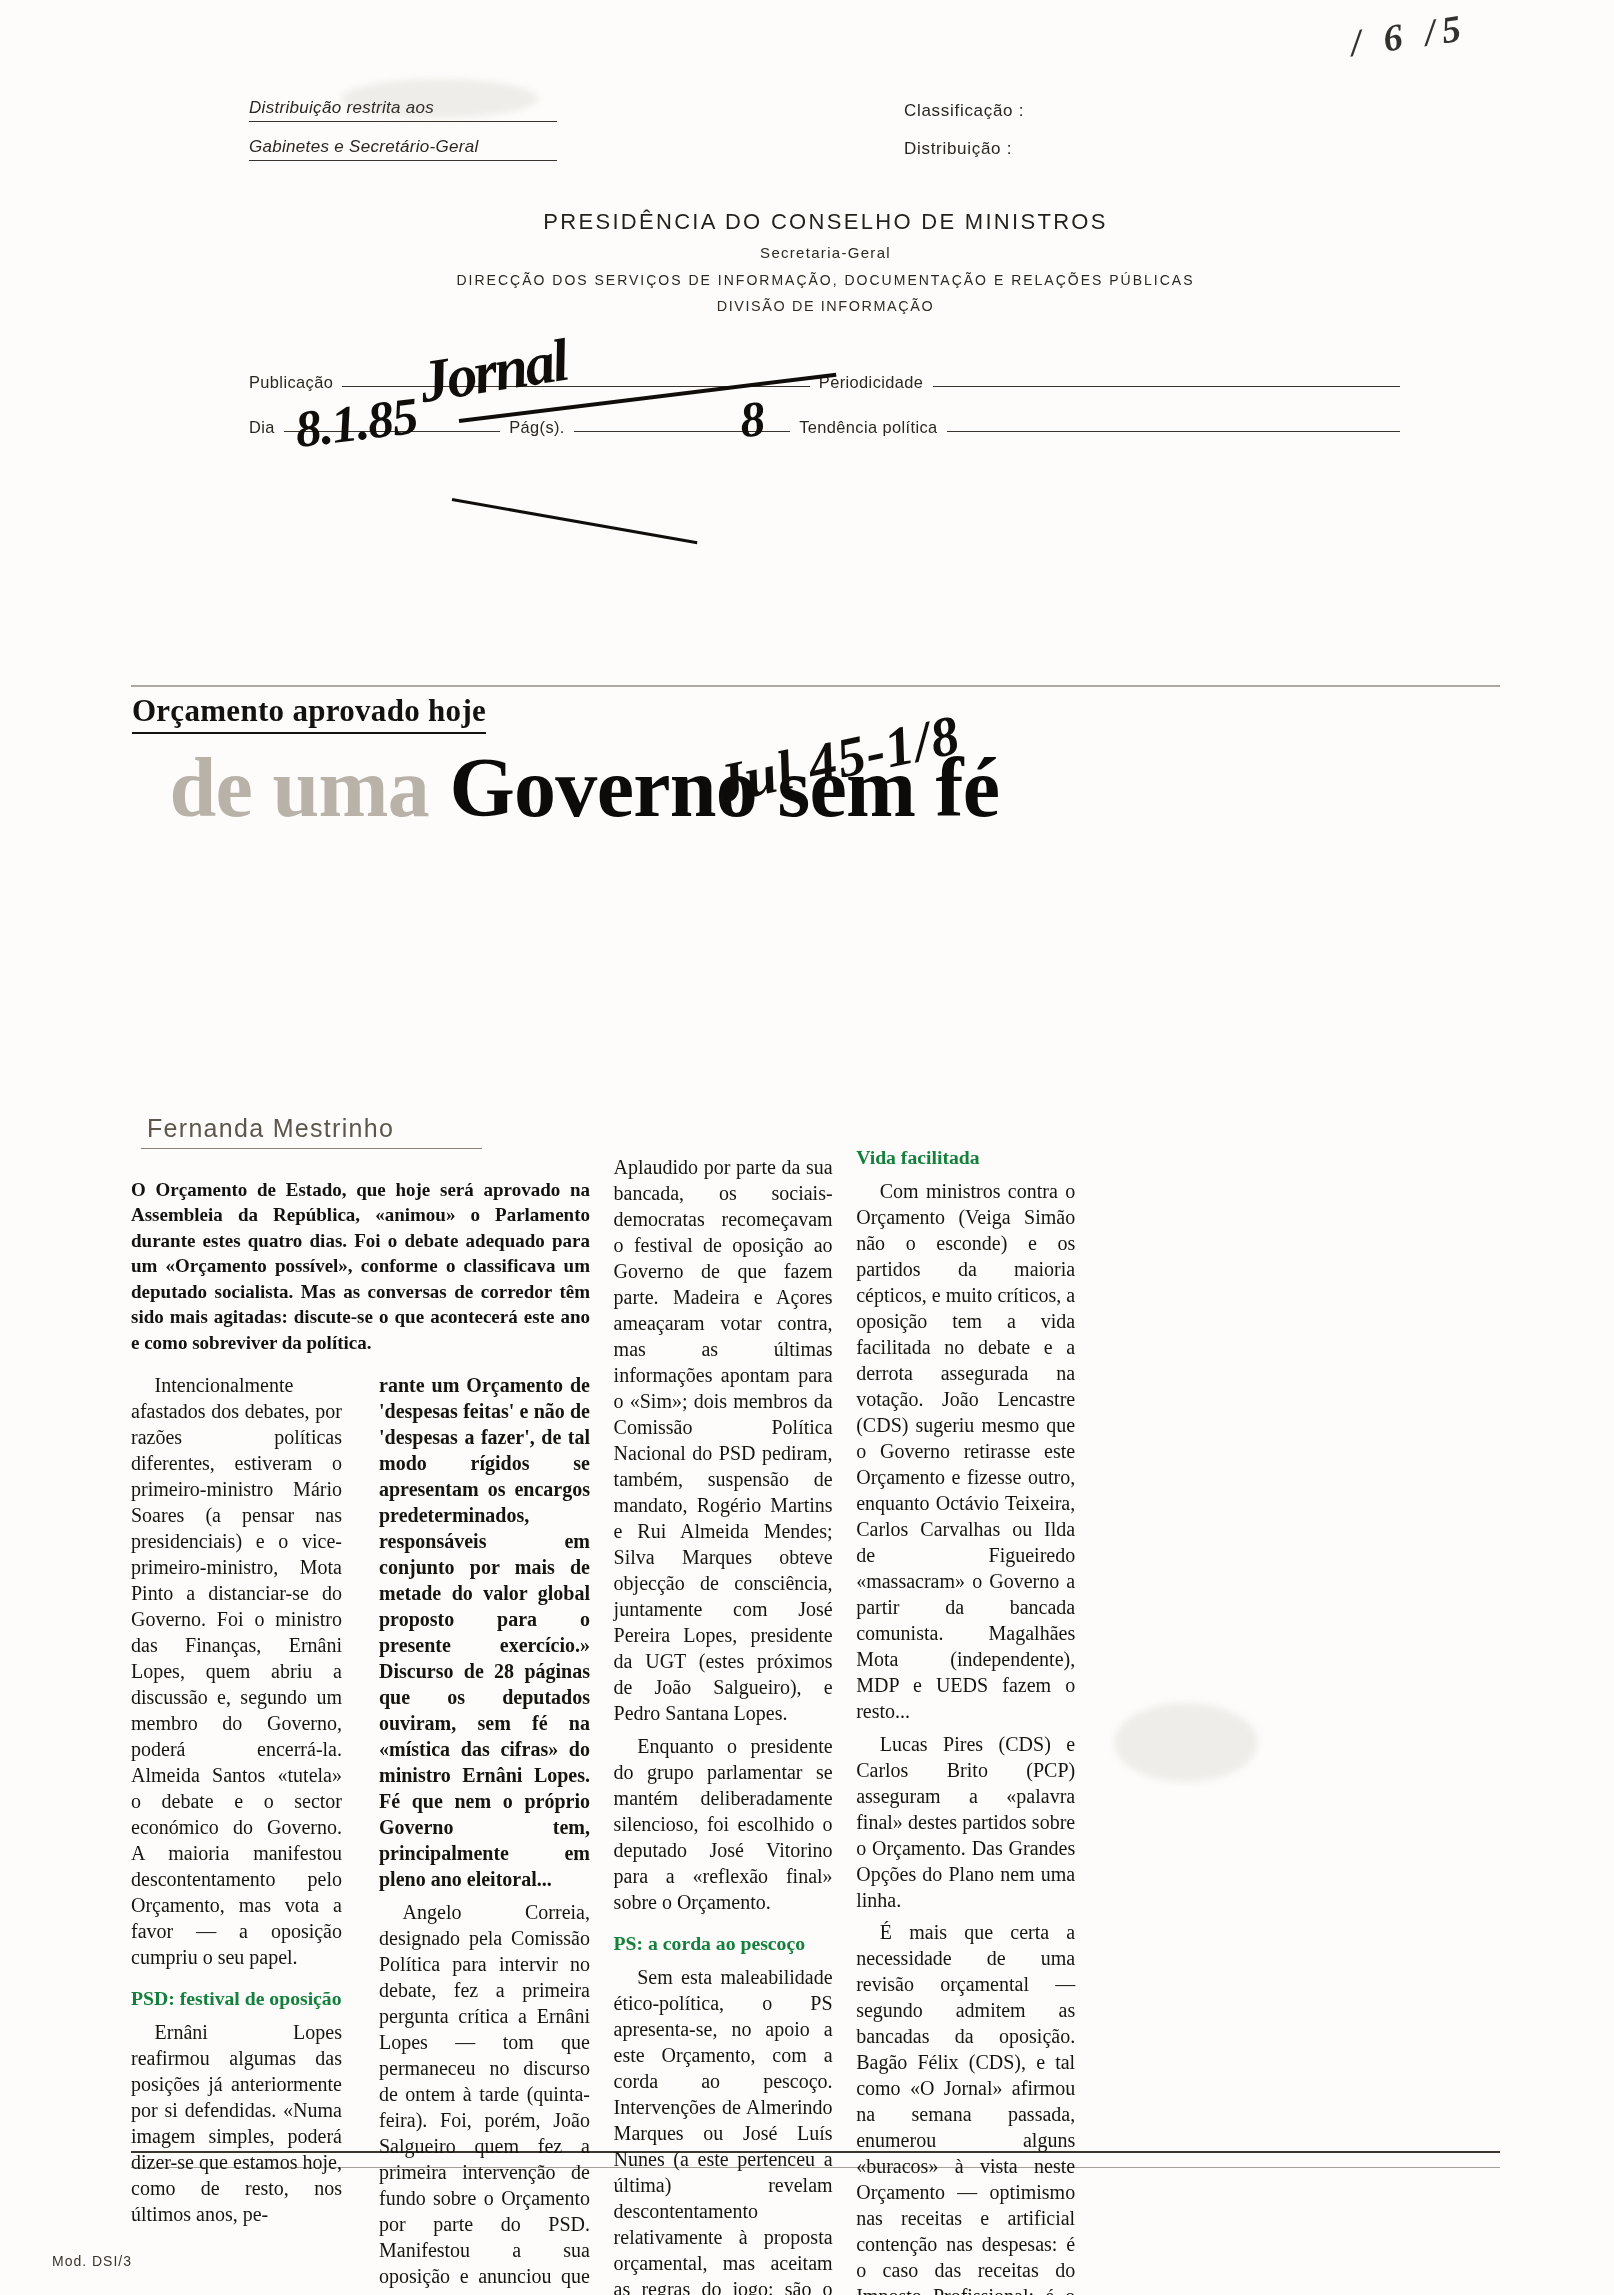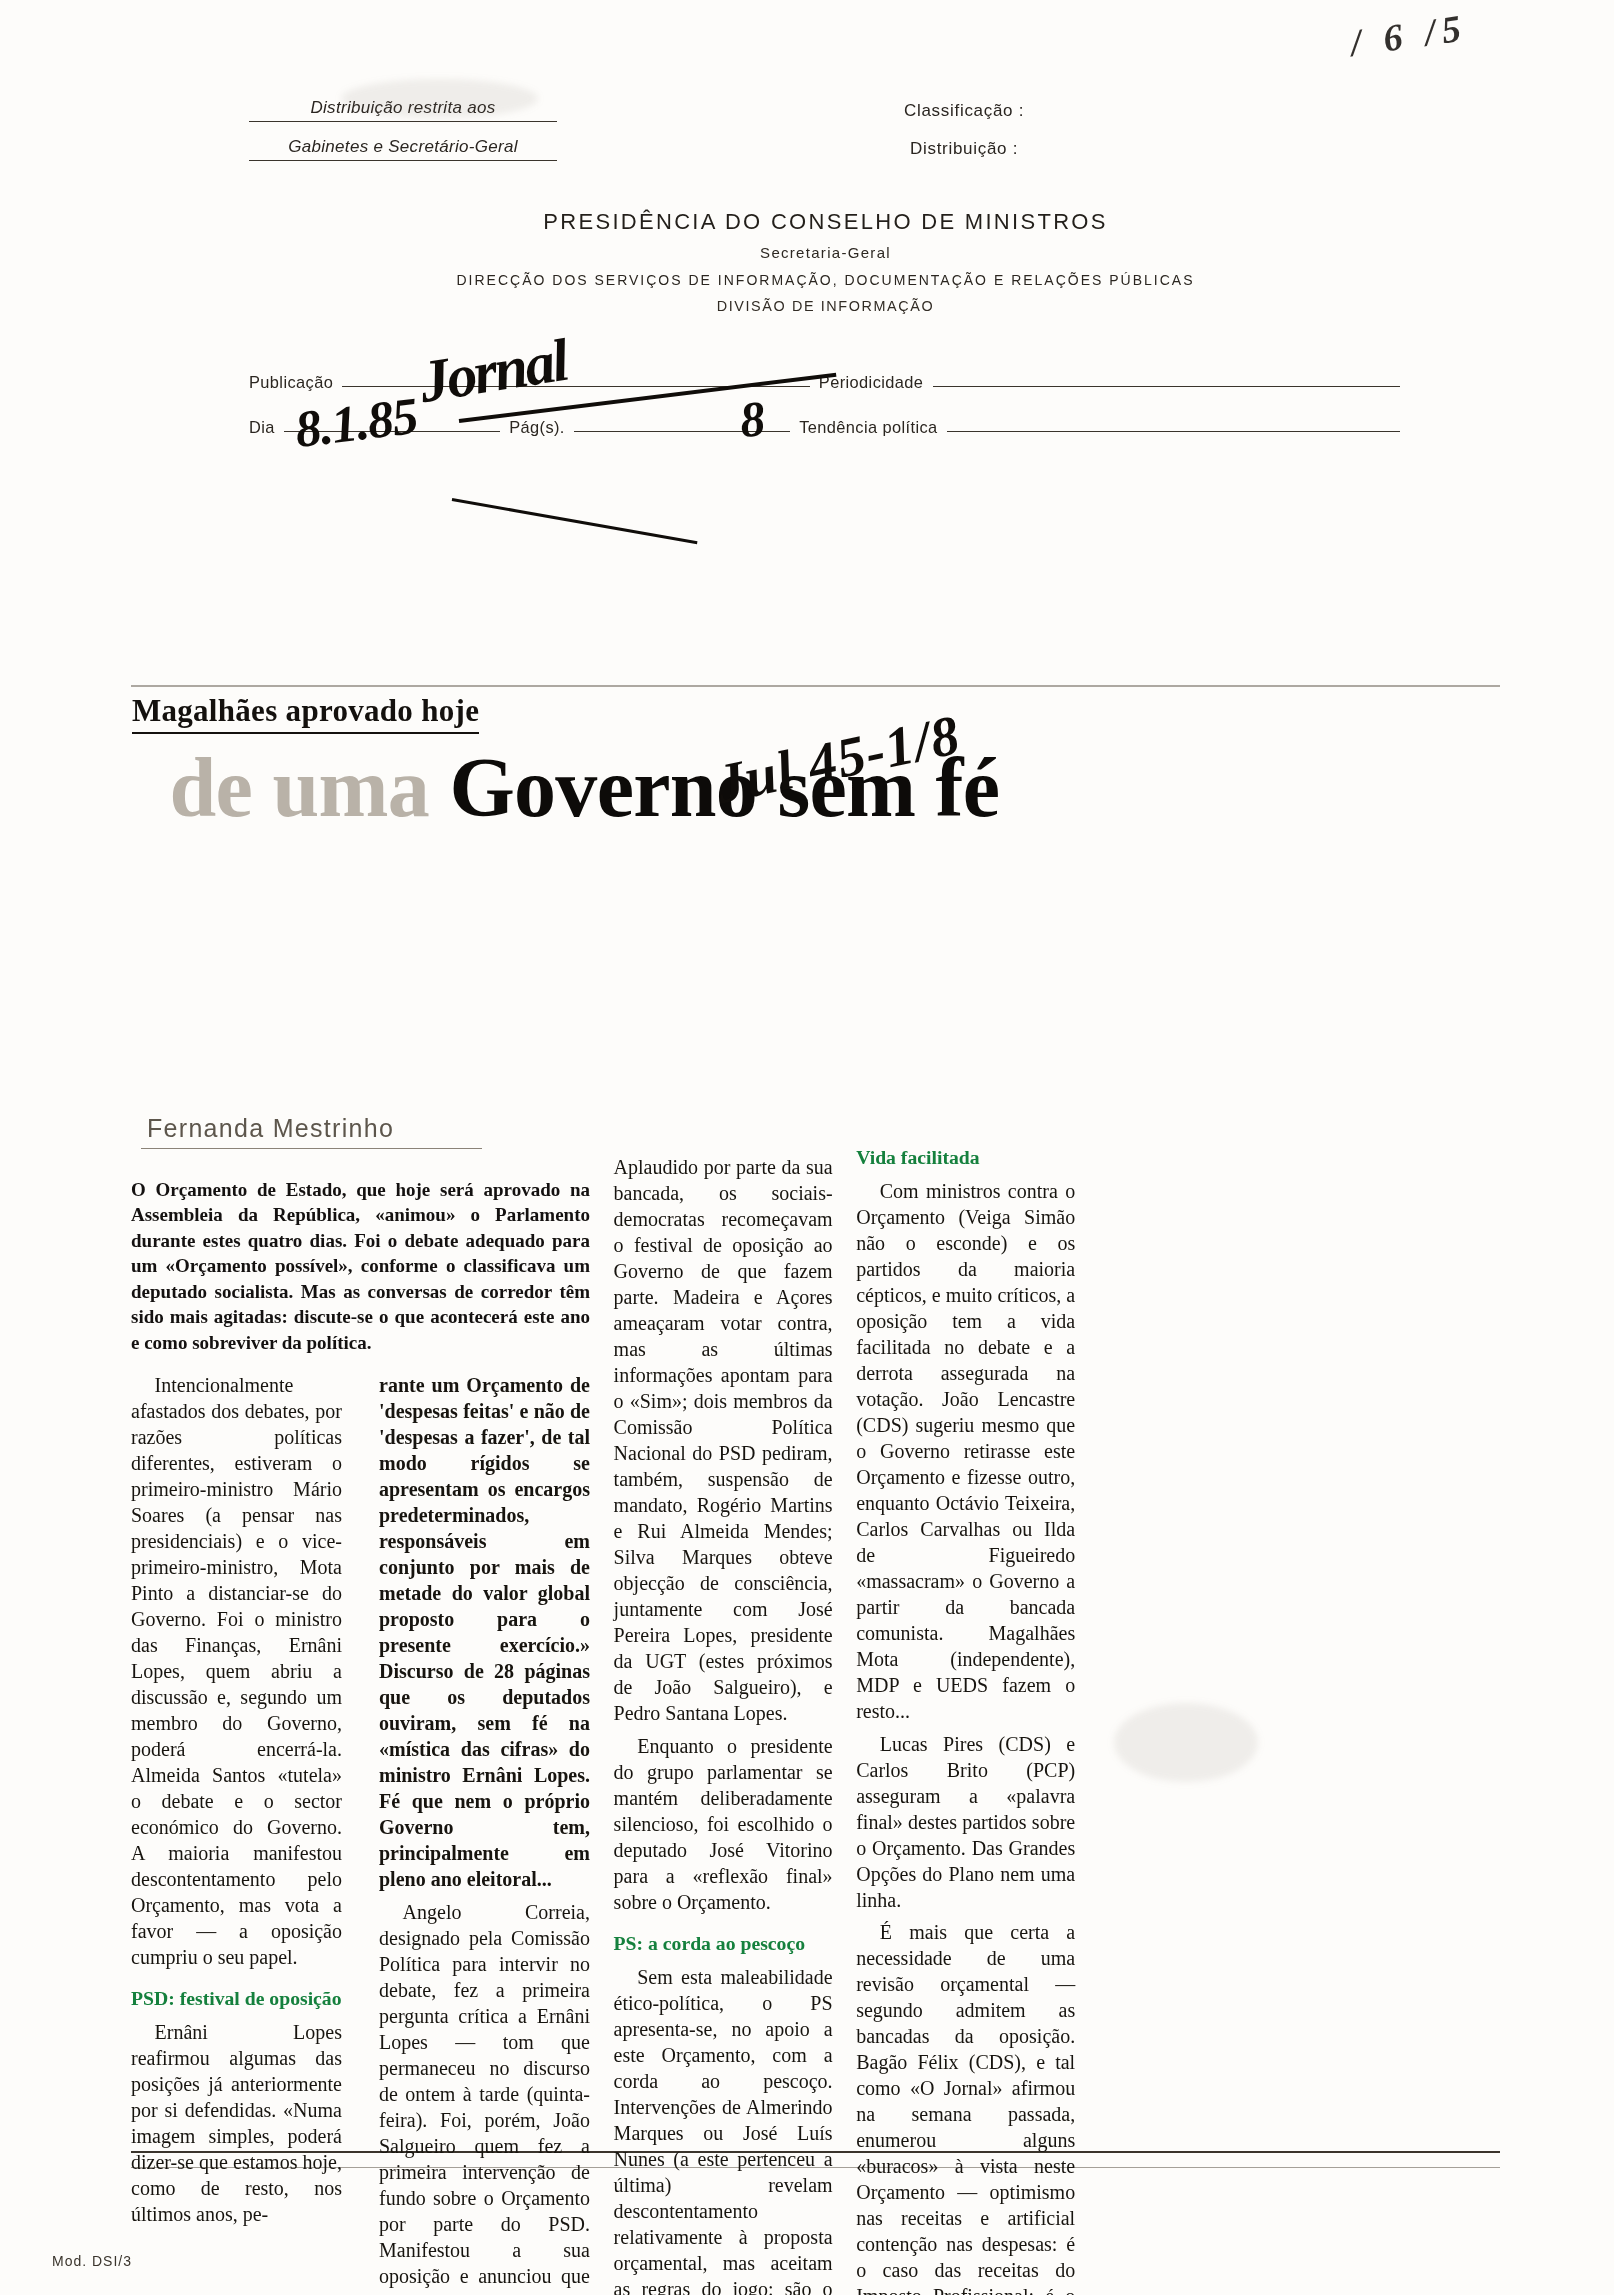--- a/index.html
+++ b/index.html
@@ -30,21 +30,20 @@
     width: 1153px;
   }
   .fh-row {
     display: flex;
     gap: 341px;
     font-family: "Liberation Sans", sans-serif;
     font-style: italic;
     font-size: 17px;
     letter-spacing: 0.3px;
     color: #2a2520;
-    text-align: center;
   }
   .fh-left-col { width: 314px; }
   .fh-underlined {
     border-bottom: 1px solid #3a342c;
     padding-bottom: 3.3px;
     margin-bottom: 14.4px;
     display: block;
     width: 308px;
   }
   .fh-right-col { padding-top: 2.6px; }
@@ -286,21 +285,21 @@
 
   <div class="hw" id="hw-corner">/ 6 /5</div>
   <div class="hw" id="hw-pub">Jornal</div>
   <div class="hw" id="hw-date">8.1.85</div>
   <div class="hw" id="hw-pag">8</div>
   <div class="hw-stroke" id="hw-s1"></div>
   <div class="hw-stroke" id="hw-s2"></div>
 
   <div class="clip">
     <div class="clip-rule-top"></div>
-    <div class="kicker">Magalhães aprovado hoje</div>
+    <div class="kicker">Orçamento aprovado hoje</div>
 
     <div class="headline">
       <div class="l2">
         <span class="ghost">de uma</span>
         <span>Governo sem fé</span>
       </div>
     </div>
 
     <div class="clip-rule-bottom"></div>
     <div class="clip-rule-bottom2"></div>

